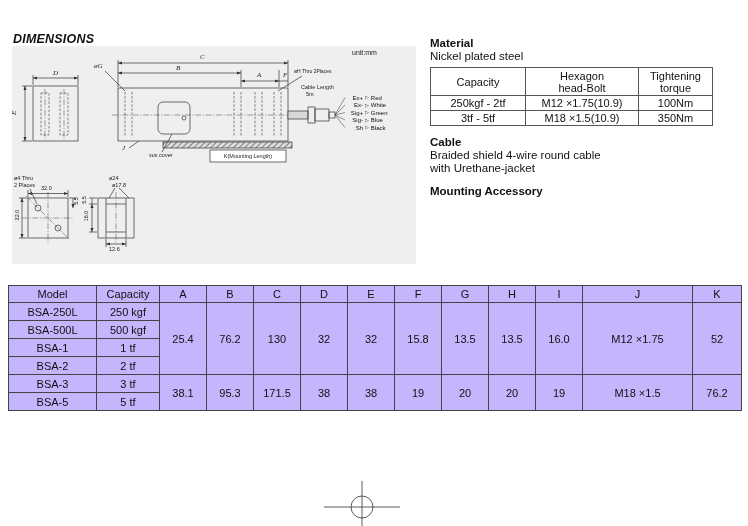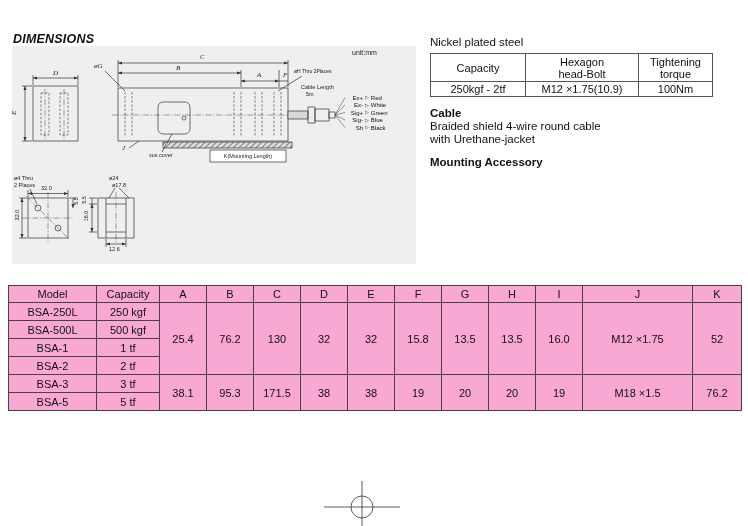--- a/index.html
+++ b/index.html
@@ -35,21 +35,21 @@
   }
   .mounting-table th { height:28px; }
   .mounting-table td { height:15px; }
   .mounting-table .hl { display:block; line-height:12px; }
 
   
   .dim-table { position:absolute; left:8px; top:285px; border-collapse:collapse; table-layout:fixed; }
   .dim-table th, .dim-table td {
     border:1px solid #444; font-size:11px; font-weight:normal;
     text-align:center; vertical-align:middle; padding:0 2px; height:18px;
-    background:#f9a8d4;
+    background:#c4b5fd;
   }
   .dim-table th { height:17px; }
 
   
   .reg-mark { position:absolute; left:322px; top:481px; }
 </style>
 </head>
 <body>
 
 <div class="title">DIMENSIONS</div>
@@ -215,20 +215,21 @@
   <span class="dlabel rot" style="left:-5px;top:166px;width:20px">32.0</span>
   <span class="dlabel rot" style="left:58px;top:152px;width:12px">5.5</span>
   <span class="dlabel" style="left:97px;top:129px">ø24</span>
   <span class="dlabel" style="left:100px;top:136px">ø17.8</span>
   <span class="dlabel rot" style="left:64px;top:167px;width:20px">16.0</span>
   <span class="dlabel rot" style="left:66px;top:151px;width:12px">5.5</span>
   <span class="dlabel" style="left:97px;top:200px">12.6</span>
 </div>
 
 <div class="specs">
+  <div class="spec-h">Material</div>
   <div class="spec-v">Nickel plated steel</div>
 
   <table class="mounting-table">
     <colgroup>
         <col style="width:95px">
         <col style="width:113px">
         <col style="width:74px">
       </colgroup>
     <thead>
       <tr>
@@ -245,20 +246,25 @@
           <span class="hl">torque</span>
         </th>
       </tr>
     </thead>
     <tbody>
       <tr>
         <td>250kgf - 2tf</td>
         <td>M12 ×1.75(10.9)</td>
         <td>100Nm</td>
       </tr>
+      <tr>
+        <td>3tf - 5tf</td>
+        <td>M18 ×1.5(10.9)</td>
+        <td>350Nm</td>
+      </tr>
     </tbody>
   </table>
 
   <div class="spec-h mt">Cable</div>
   <div class="spec-v">Braided shield 4-wire round cable</div>
   <div class="spec-v">with Urethane-jacket</div>
 
   <div class="spec-h mt">Mounting Accessory</div>
 </div>
 

